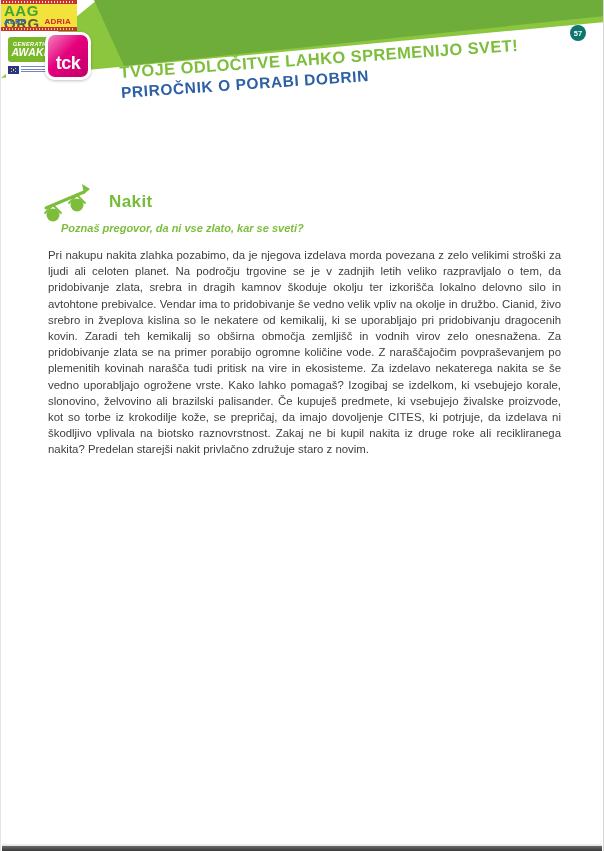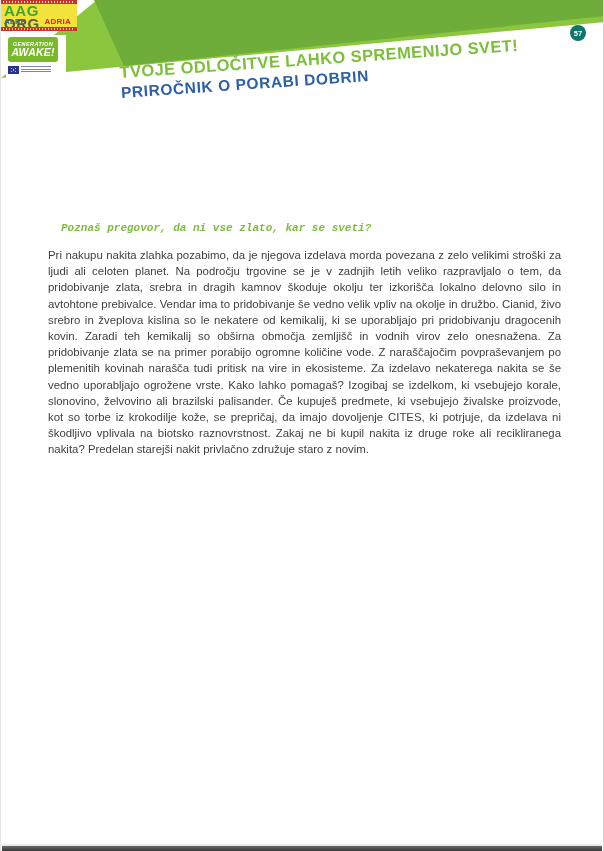--- a/index.html
+++ b/index.html
@@ -102,21 +102,21 @@
   }
   
   .article-head{position:absolute;left:38px;top:182px;display:flex;align-items:center;}
   .scale-icon{width:56px;height:40px;}
   .article-title{
     margin-left:14px;font-size:17px;font-weight:bold;color:#76BC3A;
     letter-spacing:.4px;
   }
   .lead{
     position:absolute;left:60px;top:222px;width:500px;
-    font-size:11px;font-style:italic;font-weight:bold;color:#7CBE3B;font-family:Liberation Mono, monospace;
+    font-size:11px;font-style:italic;font-weight:bold;color:#7CBE3B;
   }
   .body-text{
     position:absolute;left:47px;top:247px;width:513px;
     font-size:11.4px;line-height:16.2px;color:#3E3E3E;
     text-align:justify;
   }
   
   .bottom-bar{
     position:absolute;left:1px;right:1px;bottom:0;height:5px;
     background:linear-gradient(180deg,#6a6a6a,#3a3a3a);
@@ -159,23 +159,41 @@
 
   <div class="awake-card">
     <div class="awake-box">
       <div class="awake-l1">GENERATION</div>
       <div class="awake-l2">AWAKE!</div>
     </div>
     <div class="eu-flag"></div>
     <div class="eu-text"></div>
   </div>
 
+  <div class="tck">
+    <span>tck</span>
+  </div>
 
   <div class="page-badge">57</div>
 
+  <div class="article-head">
+    <svg class="scale-icon" viewBox="0 0 56 40" xmlns="http://www.w3.org/2000/svg">
+      <g stroke="#7CBE3B" fill="none" stroke-width="3" stroke-linecap="round">
+        <path d="M7 26 L45 10"></path>
+      </g>
+      <polygon points="43,2 51,7 45,12" fill="#7CBE3B"></polygon>
+      <g stroke="#7CBE3B" fill="none" stroke-width="1.8" stroke-linecap="round">
+        <path d="M14 23 L6 31 M14 23 L22 31"></path>
+        <path d="M38 13 L30 21 M38 13 L46 21"></path>
+      </g>
+      <circle cx="14" cy="33" r="6.5" fill="#7CBE3B"></circle>
+      <circle cx="38" cy="23" r="6.5" fill="#7CBE3B"></circle>
+    </svg>
+    <div class="article-title">Nakit</div>
+  </div>
 
   <div class="lead">Poznaš pregovor, da ni vse zlato, kar se sveti?</div>
 
   <div class="body-text">Pri nakupu nakita zlahka pozabimo, da je njegova izdelava morda povezana z zelo velikimi stroški za ljudi ali celoten planet. Na področju trgovine se je v zadnjih letih veliko razpravljalo o tem, da pridobivanje zlata, srebra in dragih kamnov škoduje okolju ter izkorišča lokalno delovno silo in avtohtone prebivalce. Vendar ima to pridobivanje še vedno velik vpliv na okolje in družbo. Cianid, živo srebro in žveplova kislina so le nekatere od kemikalij, ki se uporabljajo pri pridobivanju dragocenih kovin. Zaradi teh kemikalij so obširna območja zemljišč in vodnih virov zelo onesnažena. Za pridobivanje zlata se na primer porabijo ogromne količine vode. Z naraščajočim povpraševanjem po plemenitih kovinah narašča tudi pritisk na vire in ekosisteme. Za izdelavo nekaterega nakita se še vedno uporabljajo ogrožene vrste. Kako lahko pomagaš? Izogibaj se izdelkom, ki vsebujejo korale, slonovino, želvovino ali brazilski palisander. Če kupuješ predmete, ki vsebujejo živalske proizvode, kot so torbe iz krokodilje kože, se prepričaj, da imajo dovoljenje CITES, ki potrjuje, da izdelava ni škodljivo vplivala na biotsko raznovrstnost. Zakaj ne bi kupil nakita iz druge roke ali recikliranega nakita? Predelan starejši nakit privlačno združuje staro z novim.</div>
 
   <div class="bottom-fade"></div>
   <div class="bottom-bar"></div>
 
 </div>
 

